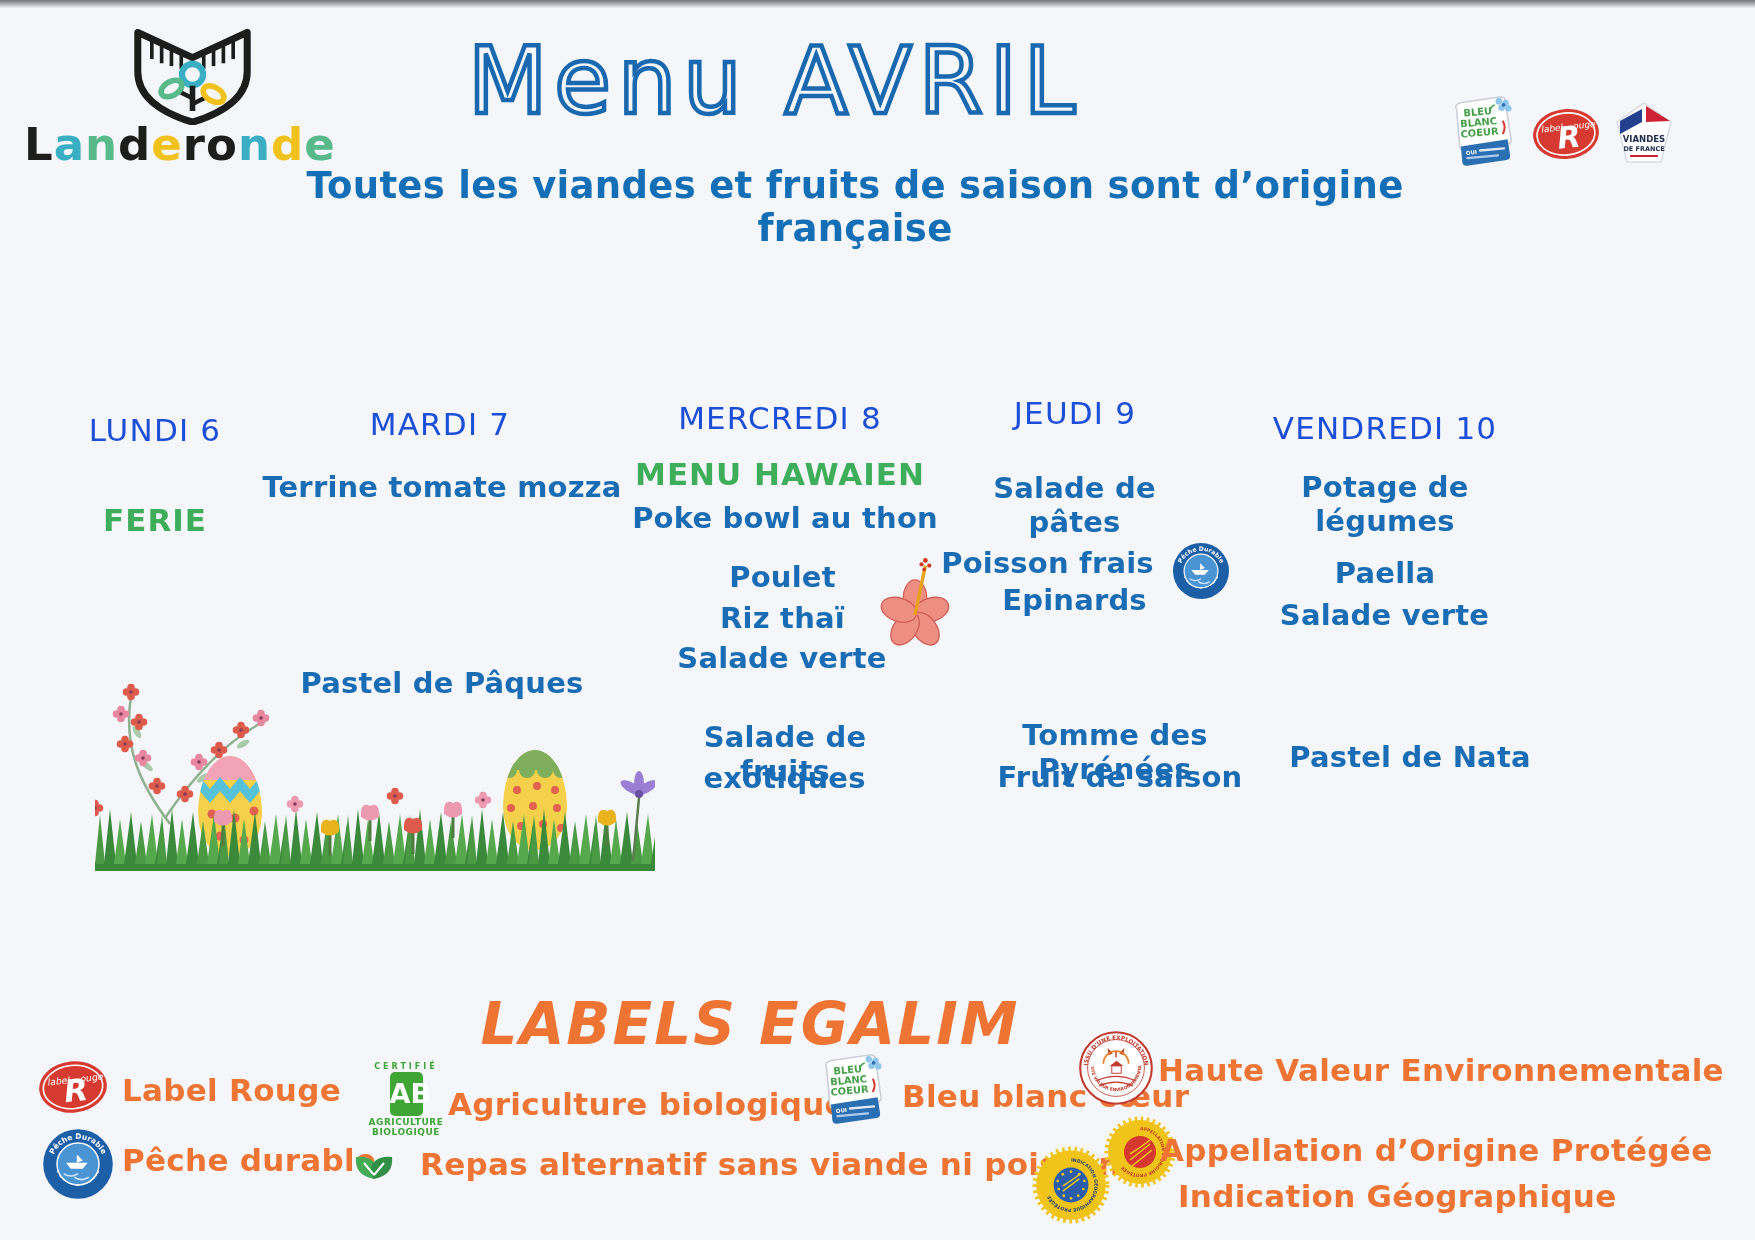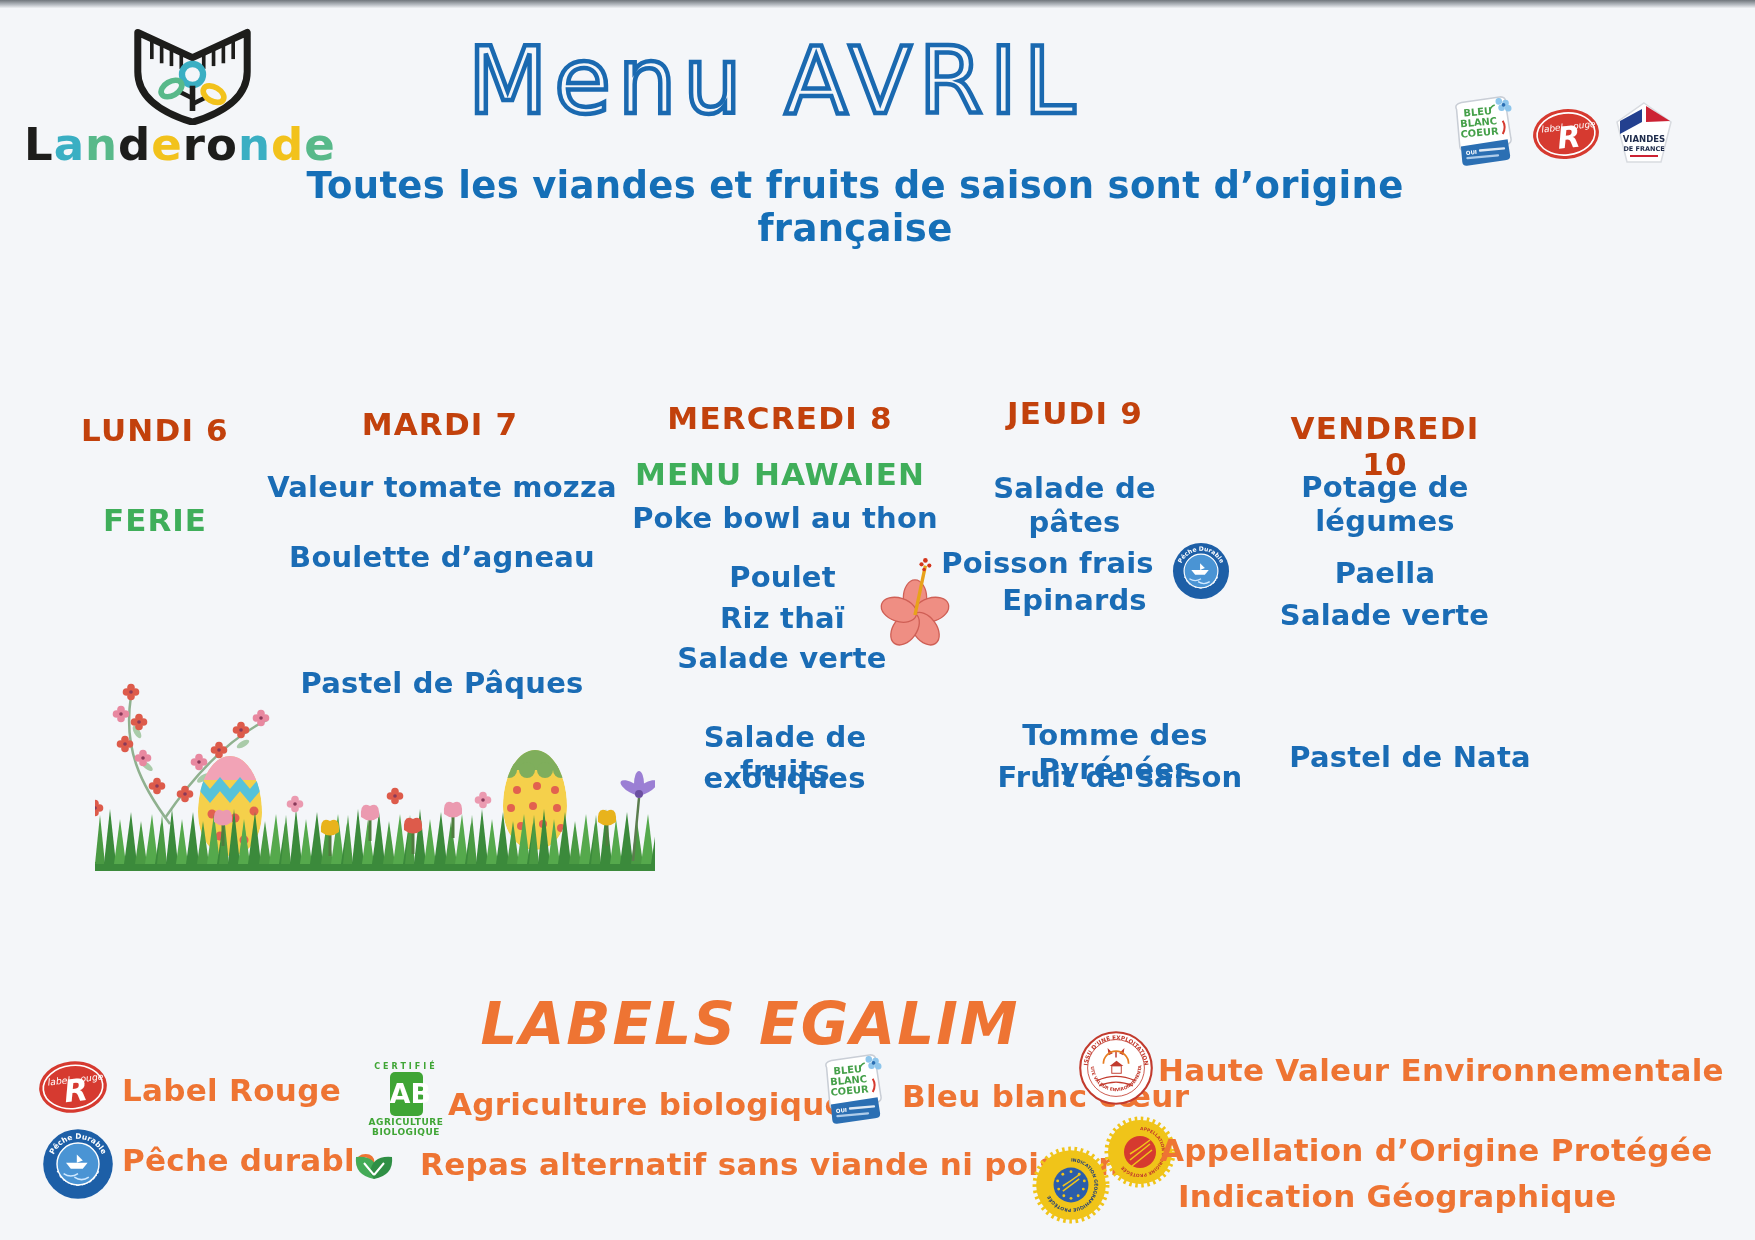--- a/index.html
+++ b/index.html
@@ -8,21 +8,21 @@
   .topband{position:absolute;left:0;top:0;width:1755px;height:8px;
         background:linear-gradient(to bottom,#70767c,#b8bdc3 60%,#eef0f3);}
   .abs{position:absolute;}
   .title{position:absolute;left:430px;top:28px;width:690px;text-align:center;
         font-size:92px;font-weight:normal;letter-spacing:7px;color:#f4f6f9;
         -webkit-text-stroke:4.5px #1a69b0;}
   .subtitle{position:absolute;left:240px;top:164px;width:1230px;text-align:center;
         font-size:37px;font-weight:bold;color:#156fb7;letter-spacing:.3px;}
   .wordmark{position:absolute;left:24px;top:118px;width:260px;text-align:center;
         font-size:45px;font-weight:bold;letter-spacing:1px;}
-  .day{position:absolute;text-align:center;font-weight:bold;color:#c2410c;
+  .day{position:absolute;text-align:center;font-weight:normal;color:#1d4ed8;
         font-size:31px;letter-spacing:1.2px;}
   .special{position:absolute;text-align:center;font-weight:bold;color:#3fae5a;
         font-size:31px;letter-spacing:1px;}
   .item{position:absolute;text-align:center;font-weight:bold;color:#1a6cb5;
         font-size:29px;letter-spacing:.2px;}
   .labels-title{position:absolute;left:450px;top:990px;width:600px;text-align:center;
         font-size:58px;font-weight:bold;color:#ee7433;letter-spacing:2px;font-style:italic;}
   .lbl{position:absolute;font-size:31px;font-weight:bold;color:#ee7433;letter-spacing:.3px;}
   .ab{position:absolute;left:356px;top:1062px;width:100px;text-align:center;}
   .ab-cert{font-size:8px;font-weight:bold;color:#3fa535;letter-spacing:3px;}
@@ -96,22 +96,21 @@
     <path d="M34,6 L58,21 L34,22 Z" fill="#cc2233"></path>
     <text x="32" y="42" text-anchor="middle" font-size="8.5" font-weight="bold" fill="#1d2a4a">VIANDES</text>
     <text x="32" y="51" text-anchor="middle" font-size="6.5" font-weight="bold" fill="#1d2a4a">DE FRANCE</text>
     <path d="M18,56 L46,56" stroke="#cc2233" stroke-width="2"></path>
   </svg>
 
   <div class="day" style="left:50px;top:412px;width:210px">LUNDI 6</div>
   <div class="special" style="left:60px;top:502px;width:190px">FERIE</div>
 
   <div class="day" style="left:280px;top:406px;width:320px">MARDI 7</div>
-  <div class="item" style="left:262px;top:470px;width:360px">Valeur tomate mozza</div>
-  <div class="item" style="left:282px;top:540px;width:320px">Boulette d’agneau</div>
+  <div class="item" style="left:262px;top:470px;width:360px">Terrine tomate mozza</div>
   <div class="item" style="left:292px;top:666px;width:300px">Pastel de Pâques</div>
 
   <div class="day" style="left:640px;top:400px;width:280px">MERCREDI 8</div>
   <div class="special" style="left:630px;top:456px;width:300px">MENU HAWAIEN</div>
   <div class="item" style="left:630px;top:501px;width:310px">Poke bowl au thon</div>
   <div class="item" style="left:700px;top:560px;width:165px">Poulet</div>
   <div class="item" style="left:700px;top:601px;width:165px">Riz thaï</div>
   <div class="item" style="left:672px;top:641px;width:220px">Salade verte</div>
   <div class="item" style="left:660px;top:720px;width:250px">Salade de fruits</div>
   <div class="item" style="left:692px;top:761px;width:185px">exotiques</div>

